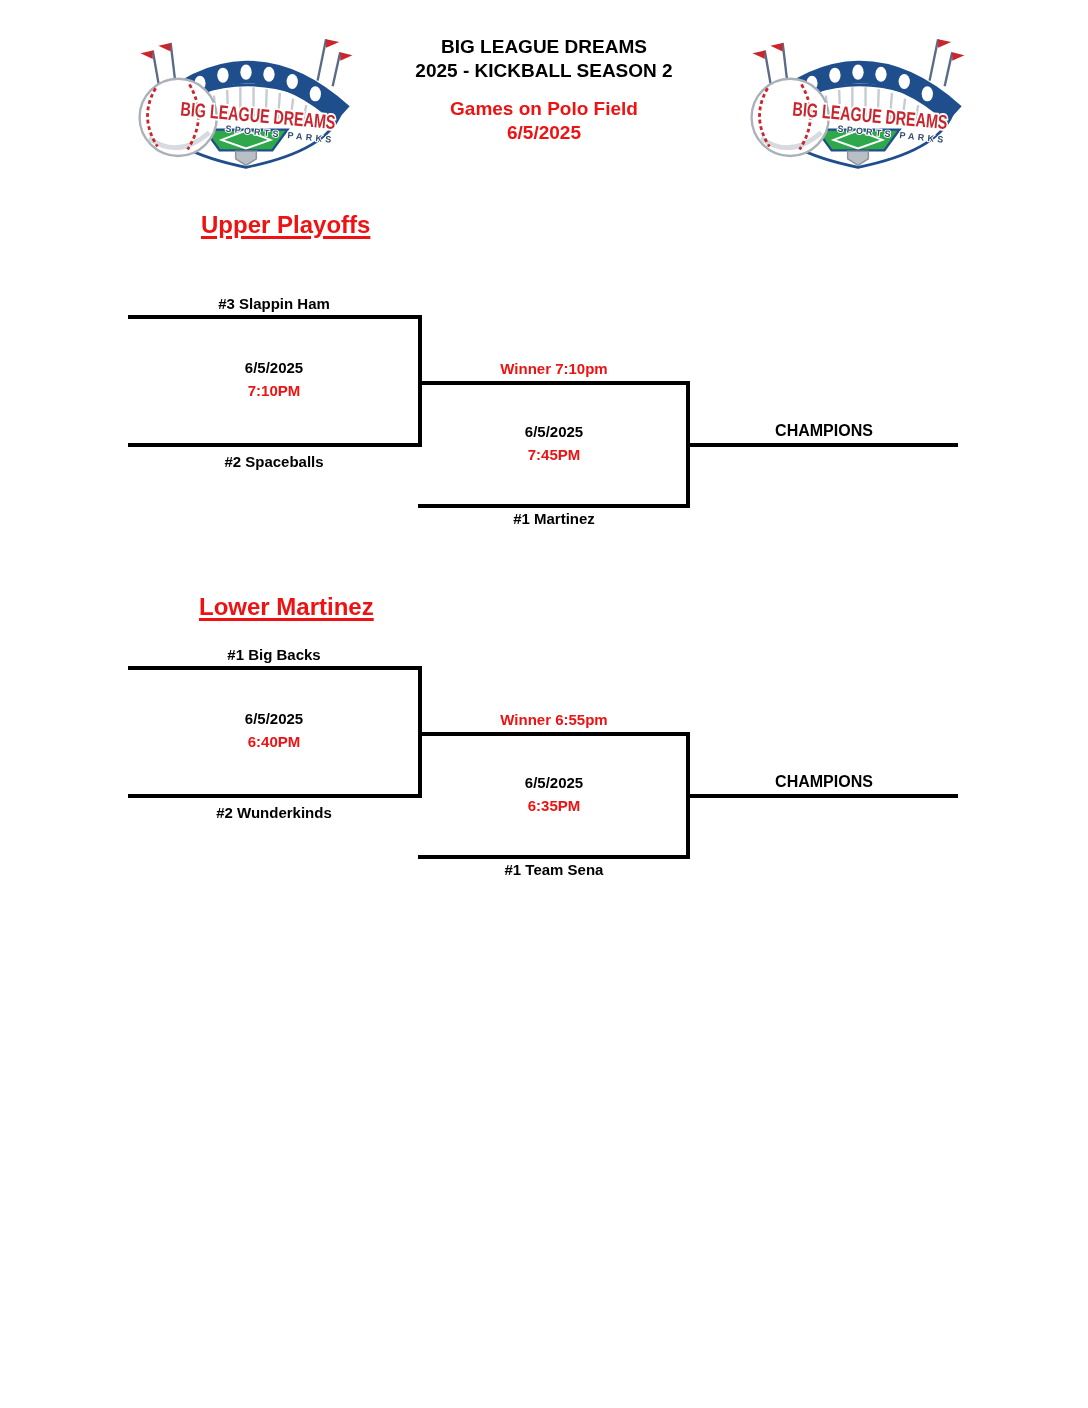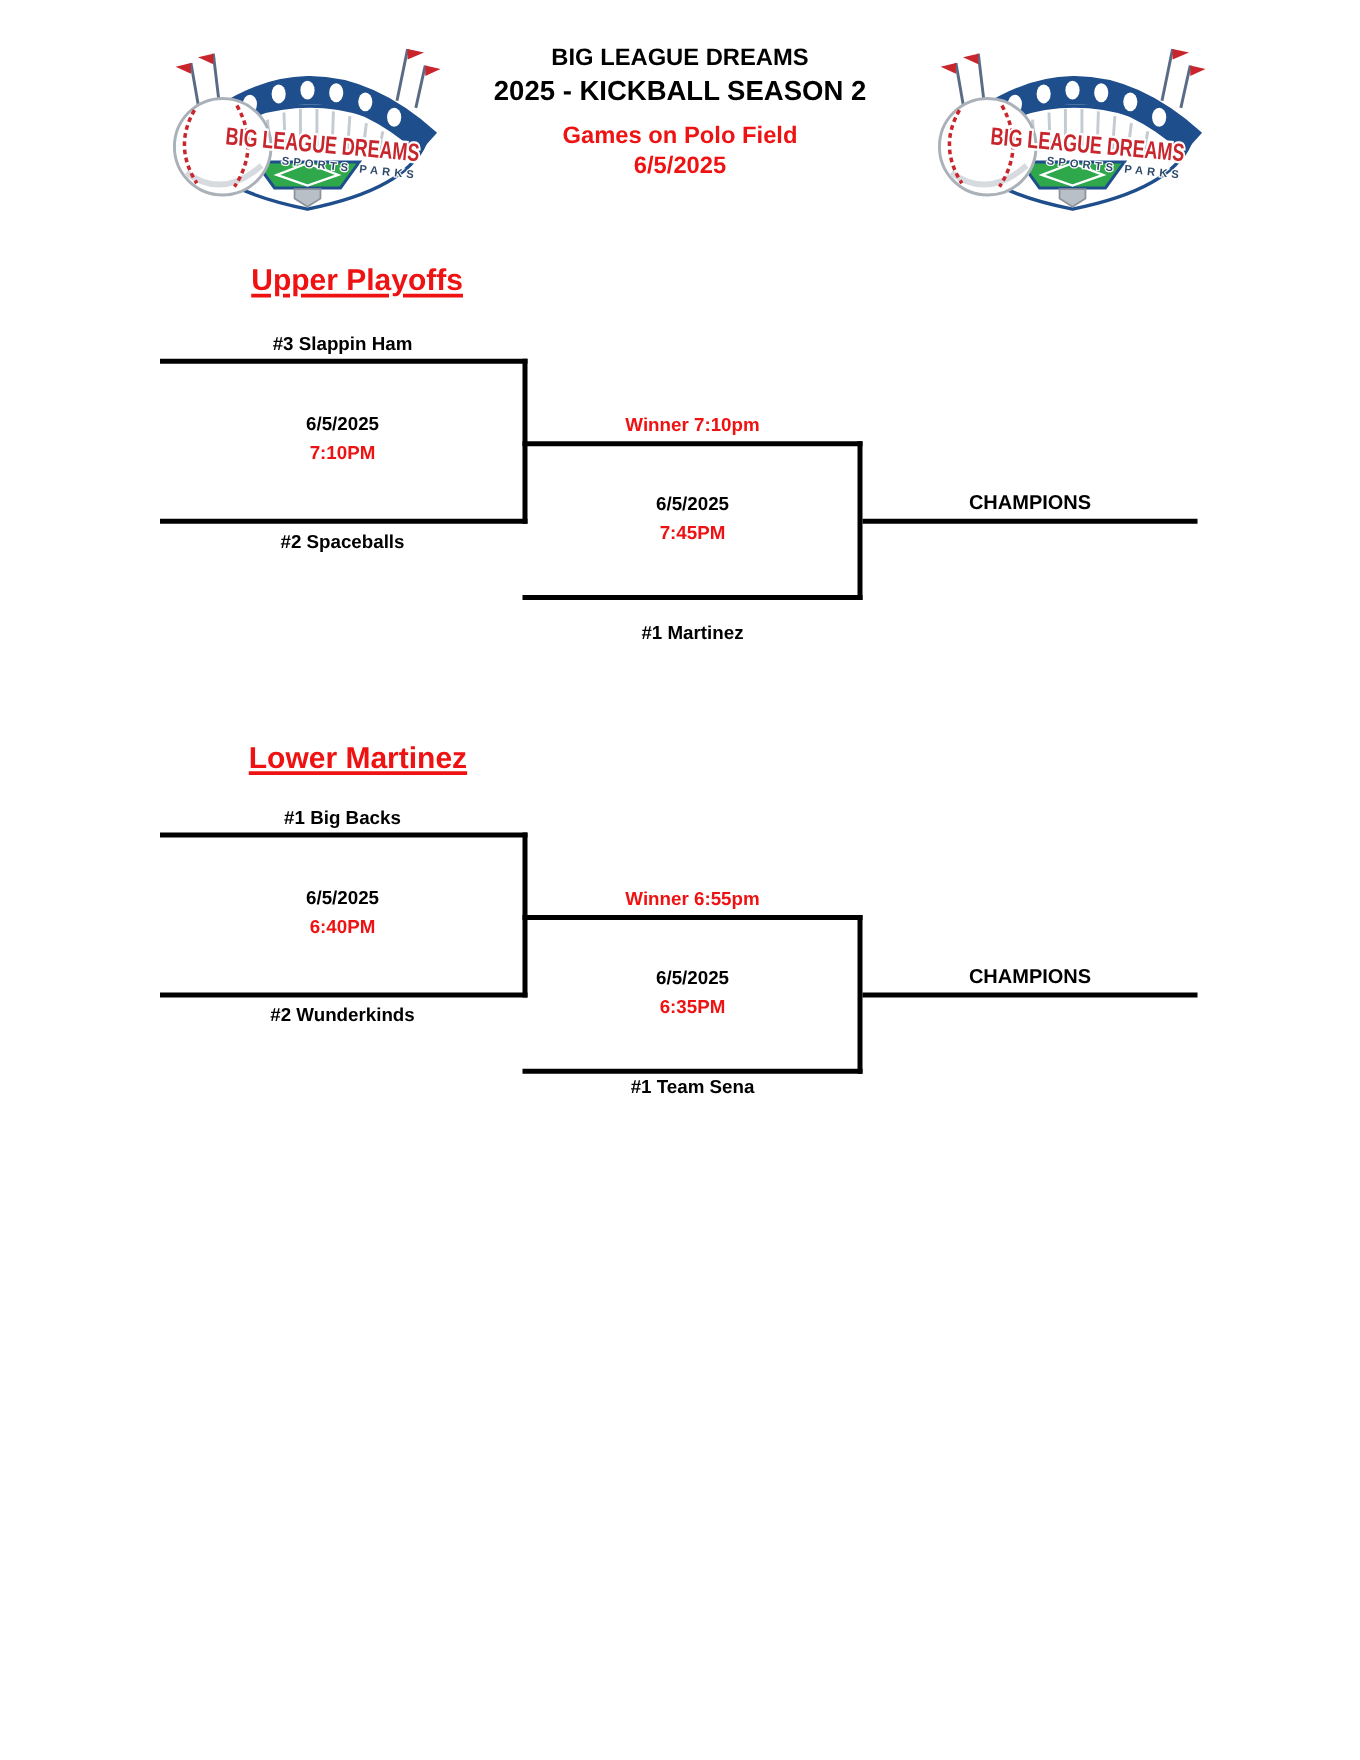--- a/index.html
+++ b/index.html
@@ -19,21 +19,21 @@
     font-family:"Liberation Sans", sans-serif;
     font-weight:bold;
     color:var(--black);
     overflow:hidden;
   }
   .abs{position:absolute;}
   
   .header-block{position:absolute;left:334px;top:36px;width:420px;height:112px;}
   .hline{position:absolute;width:100%;text-align:center;white-space:pre;}
   .h-title{top:0;font-size:19px;}
-  .h-subtitle{top:24px;font-size:22px;}
+  .h-subtitle{top:24px;font-size:19px;}
   .h-line3{top:45px;font-size:14px;}
   .h-venue{top:62px;font-size:19px;color:var(--red);}
   .h-date{top:86px;font-size:19px;color:var(--red);}
   
   .section-heading{
     position:absolute;
     margin:16px;
     font-size:24px;
     color:var(--red);
     text-decoration:underline;
@@ -167,35 +167,35 @@
 
   <div class="header-block">
     <div class="hline h-title">BIG LEAGUE DREAMS</div>
     <div class="hline h-subtitle">2025 - KICKBALL SEASON 2</div>
     <div class="hline h-venue">Games on Polo Field</div>
     <div class="hline h-date">6/5/2025</div>
   </div>
 
   <h2 class="section-heading" style="left:185px;top:195px;">Upper Playoffs</h2>
 
-  <section class="bracket" style="top:262px;padding-left:40px;">
+  <section class="bracket" style="top:290px;padding-left:40px;">
     <div class="lbl" style="left:128px;top:5px;width:292px;">#3 Slappin Ham</div>
     <div class="line-h" style="left:128px;top:25px;width:294px;"></div>
     <div class="lbl" style="left:128px;top:69px;width:292px;">6/5/2025</div>
     <div class="lbl red" style="left:128px;top:92px;width:292px;">7:10PM</div>
     <div class="line-h" style="left:128px;top:153px;width:294px;"></div>
     <div class="lbl" style="left:128px;top:163px;width:292px;">#2 Spaceballs</div>
     <div class="line-v" style="left:418px;top:25px;height:132px;"></div>
     <div class="lbl red" style="left:420px;top:70px;width:268px;">Winner 7:10pm</div>
     <div class="line-h" style="left:418px;top:91px;width:272px;"></div>
     <div class="lbl" style="left:420px;top:133px;width:268px;">6/5/2025</div>
     <div class="lbl red" style="left:420px;top:156px;width:268px;">7:45PM</div>
     <div class="line-v" style="left:686px;top:91px;height:127px;"></div>
     <div class="line-h" style="left:418px;top:214px;width:272px;"></div>
-    <div class="lbl" style="left:420px;top:220px;width:268px;margin-top:16px;">#1 Martinez</div>
+    <div class="lbl" style="left:420px;top:220px;width:268px;">#1 Martinez</div>
     <div class="lbl champ" style="left:690px;top:132px;width:268px;">CHAMPIONS</div>
     <div class="line-h" style="left:690px;top:153px;width:268px;"></div>
   </section>
 
   <h2 class="section-heading" style="left:183px;top:577px;">Lower Martinez</h2>
 
   <section class="bracket" style="top:641px;">
     <div class="lbl" style="left:128px;top:5px;width:292px;">#1 Big Backs</div>
     <div class="line-h" style="left:128px;top:25px;width:294px;"></div>
     <div class="lbl" style="left:128px;top:69px;width:292px;">6/5/2025</div>

